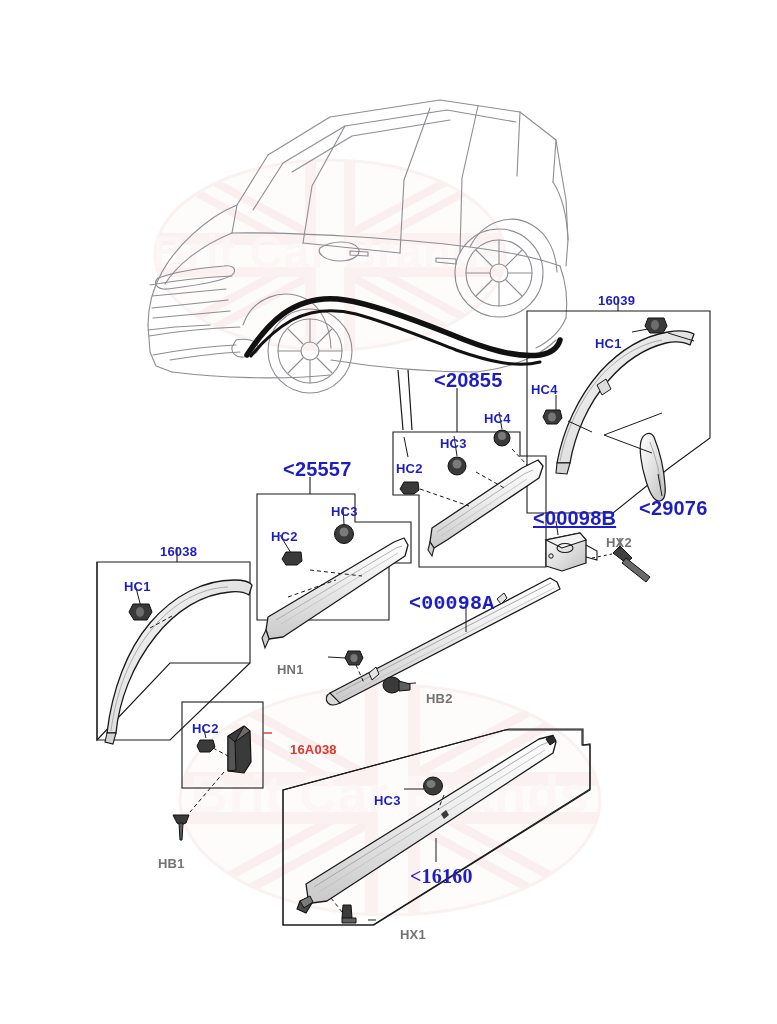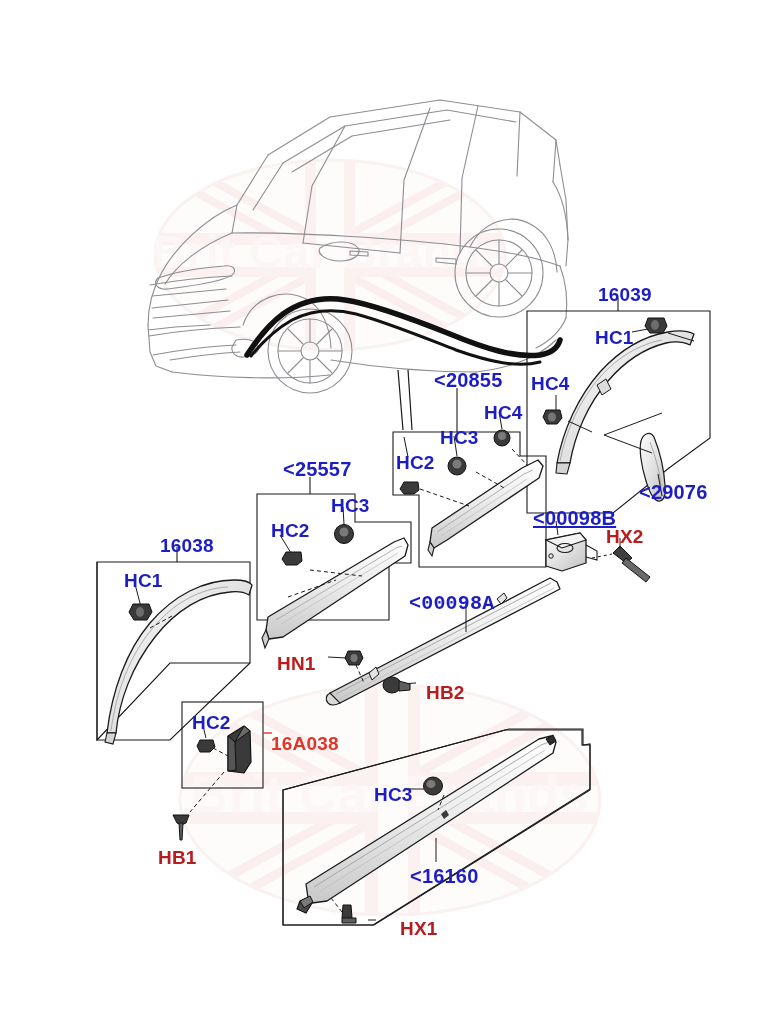--- a/index.html
+++ b/index.html
@@ -2,24 +2,24 @@
 <html><head>
 <meta charset="utf-8">
 <title>Parts Diagram</title>
 <style>
   html,body{margin:0;padding:0;background:#ffffff;}
   body{font-family:"Liberation Sans",sans-serif;}
   #stage{position:relative;width:777px;height:1024px;background:#ffffff;overflow:hidden;}
   #stage svg{position:absolute;left:0;top:0;}
   .lbl{position:absolute;font-family:"Liberation Sans",sans-serif;font-weight:bold;white-space:nowrap;letter-spacing:.2px;}
   .lbl-blue{color:#1d1dc6;}
-  .lbl-green{color:#b91c1c;}
+  .lbl-green{color:#737373;}
   .lbl-red{color:#e0362a;}
   .f16{font-size:20px;}
-  .f17{font-size:19px;}
+  .f17{font-size:13px;margin-top:9px;}
 </style>
 </head>
 <body>
 
 <div id="stage">
 
   <svg width="777" height="1024" viewBox="0 0 777 1024">
     <defs>
       <linearGradient id="metal" x1="0" y1="0" x2="0" y2="1">
         <stop offset="0" stop-color="#ffffff"></stop>
@@ -356,35 +356,35 @@
     <g>
       <path d="M343 905 L351 905 L352 918 L347 922 L342 918 Z" fill="#3a3a3a" stroke="#111" stroke-width="1"></path>
       <path d="M342 918 L356 918 L356 923 L342 923 Z" fill="#5e5e5e" stroke="#111" stroke-width="1"></path>
     </g>
 
   </svg>
 
   <div class="lbl lbl-blue f17" style="left:598px;top:284px;">16039</div>
   <div class="lbl lbl-blue f17" style="left:595px;top:327px;">HC1</div>
   <div class="lbl lbl-blue f17" style="left:531px;top:373px;">HC4</div>
-  <div class="lbl lbl-blue f16" style="left:639px;top:481px;">&lt;29076</div>
+  <div class="lbl lbl-blue f16" style="left:639px;top:497px;">&lt;29076</div>
   <div class="lbl lbl-blue f16" style="left:533px;top:507px;text-decoration:underline;">&lt;00098B</div>
   <div class="lbl lbl-green f17" style="left:606px;top:526px;">HX2</div>
   <div class="lbl lbl-blue f16" style="left:434px;top:369px;">&lt;20855</div>
   <div class="lbl lbl-blue f17" style="left:484px;top:402px;">HC4</div>
   <div class="lbl lbl-blue f17" style="left:440px;top:427px;">HC3</div>
   <div class="lbl lbl-blue f17" style="left:396px;top:452px;">HC2</div>
   <div class="lbl lbl-blue f16" style="left:283px;top:458px;">&lt;25557</div>
   <div class="lbl lbl-blue f17" style="left:331px;top:495px;">HC3</div>
   <div class="lbl lbl-blue f17" style="left:271px;top:520px;">HC2</div>
   <div class="lbl lbl-blue f17" style="left:160px;top:535px;">16038</div>
   <div class="lbl lbl-blue f17" style="left:124px;top:570px;">HC1</div>
   <div class="lbl lbl-blue f16" style="left:409px;top:592px;font-family:Liberation Mono, monospace;">&lt;00098A</div>
   <div class="lbl lbl-green f17" style="left:277px;top:653px;">HN1</div>
   <div class="lbl lbl-green f17" style="left:426px;top:682px;">HB2</div>
   <div class="lbl lbl-blue f17" style="left:192px;top:712px;">HC2</div>
-  <div class="lbl lbl-red f17" style="left:271px;top:733px;">16A038</div>
+  <div class="lbl lbl-red f17" style="left:290px;top:733px;">16A038</div>
   <div class="lbl lbl-blue f17" style="left:374px;top:784px;">HC3</div>
   <div class="lbl lbl-green f17" style="left:158px;top:847px;">HB1</div>
-  <div class="lbl lbl-blue f16" style="left:410px;top:865px;">&lt;16160</div>
+  <div class="lbl lbl-blue f16" style="left:410px;top:865px;font-family:Liberation Serif, serif;">&lt;16160</div>
   <div class="lbl lbl-green f17" style="left:400px;top:918px;">HX1</div>
 
 </div>
 
 </body></html>

